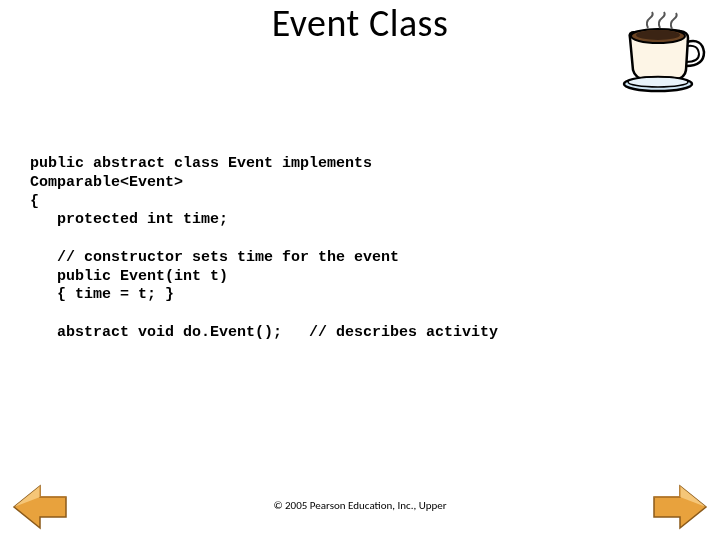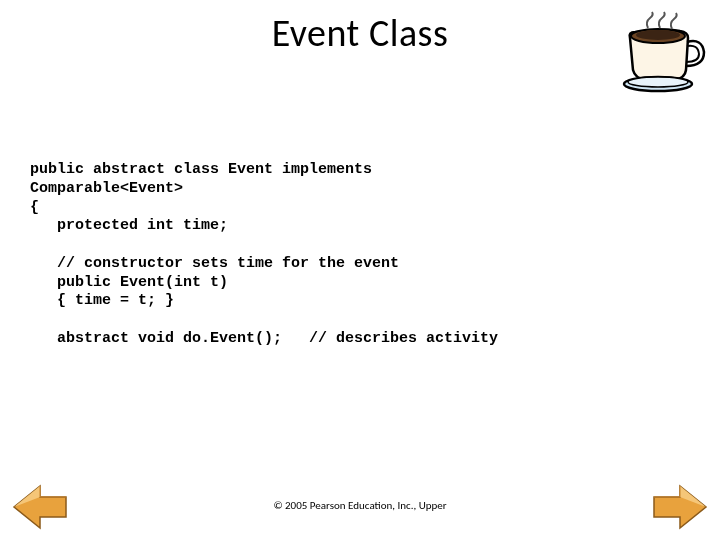--- a/index.html
+++ b/index.html
@@ -9,31 +9,30 @@
     background: #fff;
     position: relative;
     font-family: Calibri, Arial, sans-serif;
     overflow: hidden;
   }
   .title {
     text-align: center;
     font-size: 38px;
     font-weight: 400;
     color: #000;
-    padding-top: 10px;
     letter-spacing: 0.5px;
   }
   .code-block {
     font-family: "Courier New", monospace;
     font-weight: bold;
     font-size: 15px;
     color: #000;
     white-space: pre;
     position: absolute;
-    top: 161px;
+    top: 155px;
     left: 30px;
     line-height: 1.25;
   }
   .footer {
     position: absolute;
     bottom: 28px;
     left: 0;
     right: 0;
     text-align: center;
     font-size: 11px;

